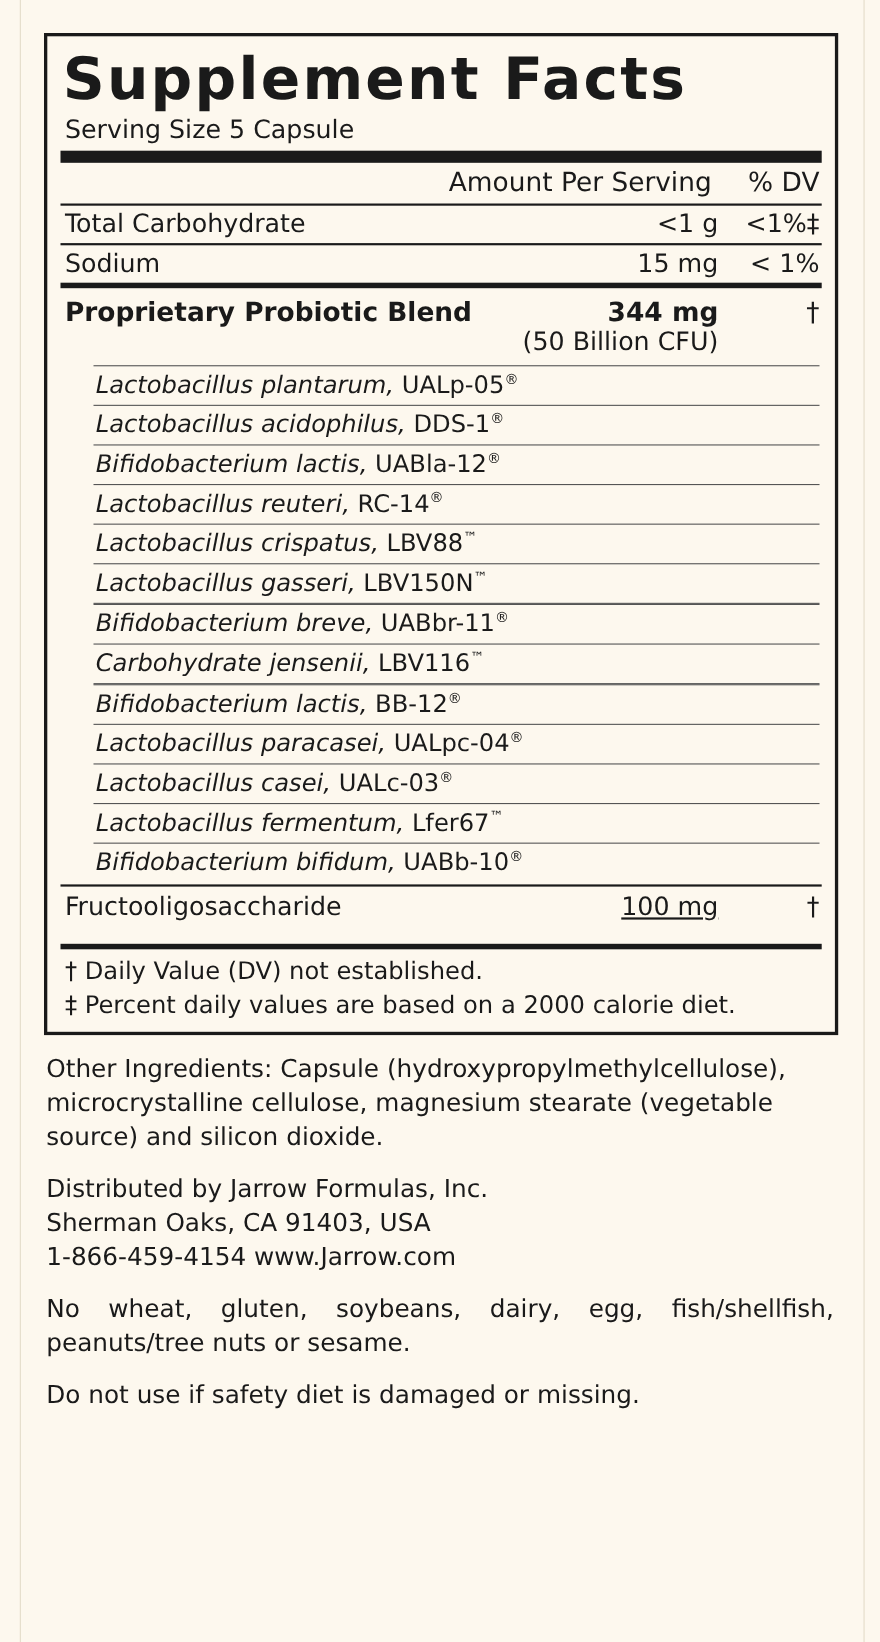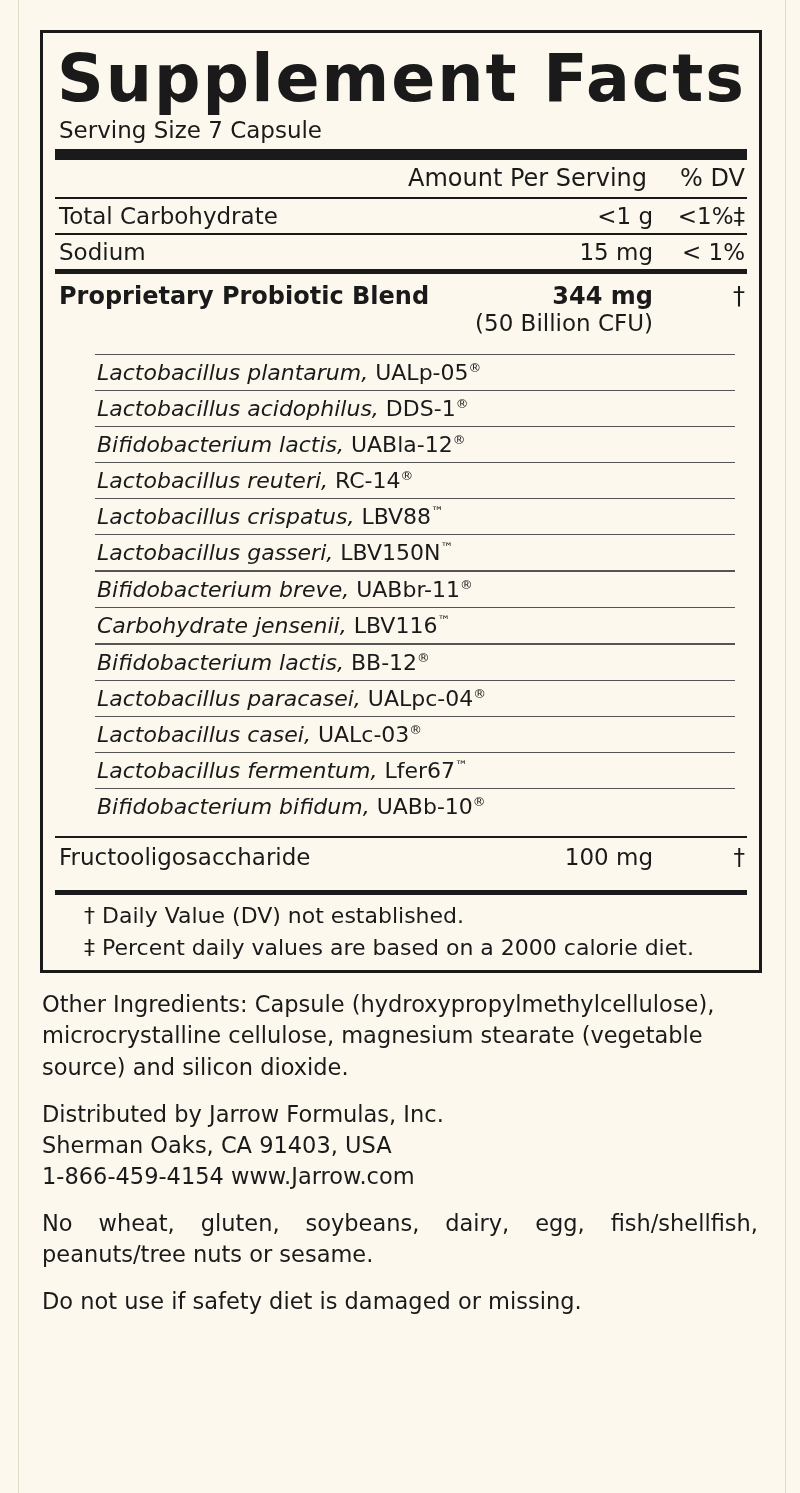--- a/index.html
+++ b/index.html
@@ -46,21 +46,21 @@
 
   
   .facts-panel {
     margin: 30px 18px 0 20px;
     border: 3px solid #1a1a1a;
     background: #fdf8ee;
     padding: 6px 12px 8px 12px;
     box-sizing: border-box;
   }
   .facts-title {
-    font-size: 65px;
+    font-size: 53px;
     font-weight: bold;
     letter-spacing: 2px;
     line-height: 1.05;
     margin: 6px 0 2px 2px;
     white-space: nowrap;
   }
   .serving-size {
     font-size: 23px;
     margin: 4px 0 6px 4px;
   }
@@ -125,45 +125,44 @@
     padding: 0 2px 6px 4px;
   }
   .cfu-row .spacer { flex: 1 1 auto; }
   .cfu-row .cfu {
     flex: 0 0 auto;
     min-width: 150px;
     text-align: right;
   }
   .cfu-row .dvpad { flex: 0 0 auto; min-width: 92px; }
 
-  .strain-list { margin: 12px; padding: 0; }
+  .strain-list { margin: 2px; padding: 0; }
   .strain {
     font-size: 22px;
     padding: 5px 0 5px 30px;
     white-space: nowrap;
   }
   .strain .genus { font-style: italic; }
   .strain .code { font-style: normal; }
   sup.reg {
     font-size: 0.58em;
     vertical-align: super;
     line-height: 0;
   }
   .fos-row {
     font-size: 23px;
     padding-top: 6px;
     padding-bottom: 20px;
   }
-  .fos-row .amount { min-width: 150px; }
+  .fos-row .amount { min-width: 150px; text-decoration: underline; }
 
   .footnote {
     font-size: 22px;
     padding: 3px 2px 0 4px;
     line-height: 1.3;
-    margin-left: 25px;
   }
   .footnote.first { padding-top: 7px; }
 
   
   .lower {
     margin: 16px 22px 0 22px;
     font-size: 22.5px;
     line-height: 1.38;
   }
   .lower p { margin: 0 0 16px 0; }
@@ -175,21 +174,21 @@
 
 <div class="label-page">
   <div class="edge-left"></div>
   <div class="edge-right"></div>
 
   <div class="content">
 
     <div class="facts-panel">
 
       <div class="facts-title">Supplement Facts</div>
-      <div class="serving-size">Serving Size 7 Capsule</div>
+      <div class="serving-size">Serving Size 5 Capsule</div>
 
       <div class="rule-thick"></div>
 
       <div class="row head-row">
         <span class="aps">Amount Per Serving</span>
         <span class="dv">% DV</span>
       </div>
 
       <div class="rule-thin"></div>
 

